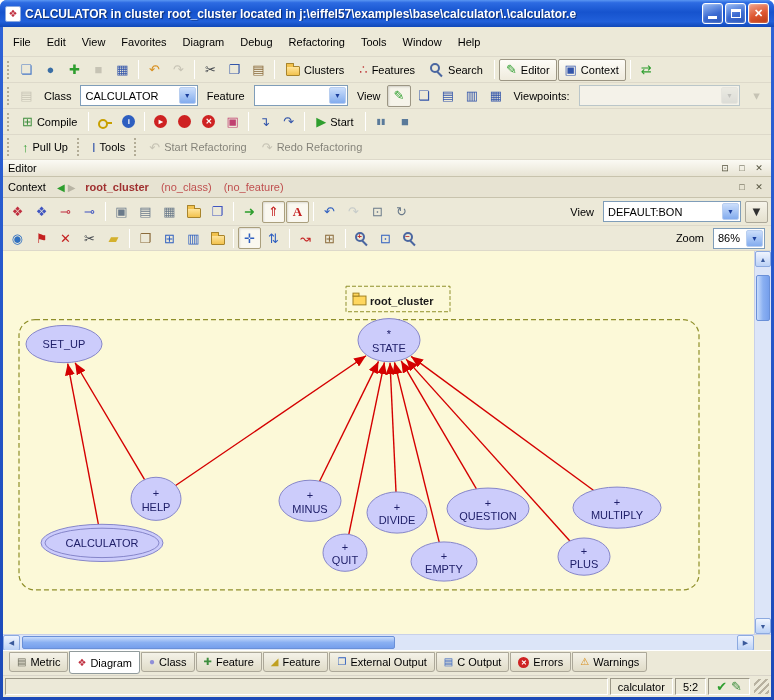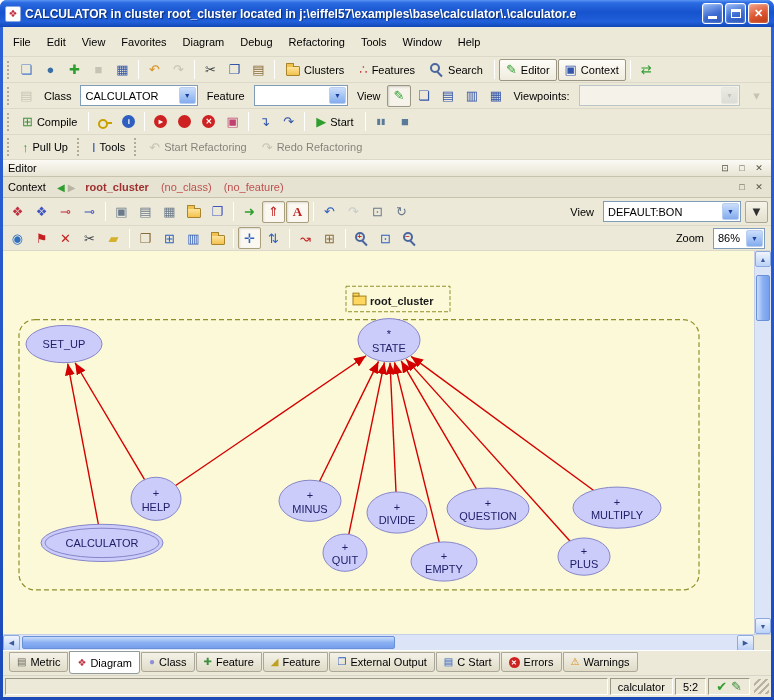--- a/index.html
+++ b/index.html
@@ -560,21 +560,21 @@
         <span class="tab">
           <span class="ic-glyph" style="color: rgb(192, 160, 32);">◢</span>
           <span class="tab-label">Feature</span>
         </span>
         <span class="tab">
           <span class="ic-glyph" style="color: rgb(48, 96, 192);">❐</span>
           <span class="tab-label">External Output</span>
         </span>
         <span class="tab">
           <span class="ic-glyph" style="color: rgb(48, 96, 192);">▤</span>
-          <span class="tab-label">C Start</span>
+          <span class="tab-label">C Output</span>
         </span>
         <span class="tab">
           <span class="ic-badge" style="background: rgb(206, 34, 34);">✕</span>
           <span class="tab-label">Errors</span>
         </span>
         <span class="tab">
           <span class="ic-glyph" style="color: rgb(216, 144, 32);">⚠</span>
           <span class="tab-label">Warnings</span>
         </span>
       </div>

